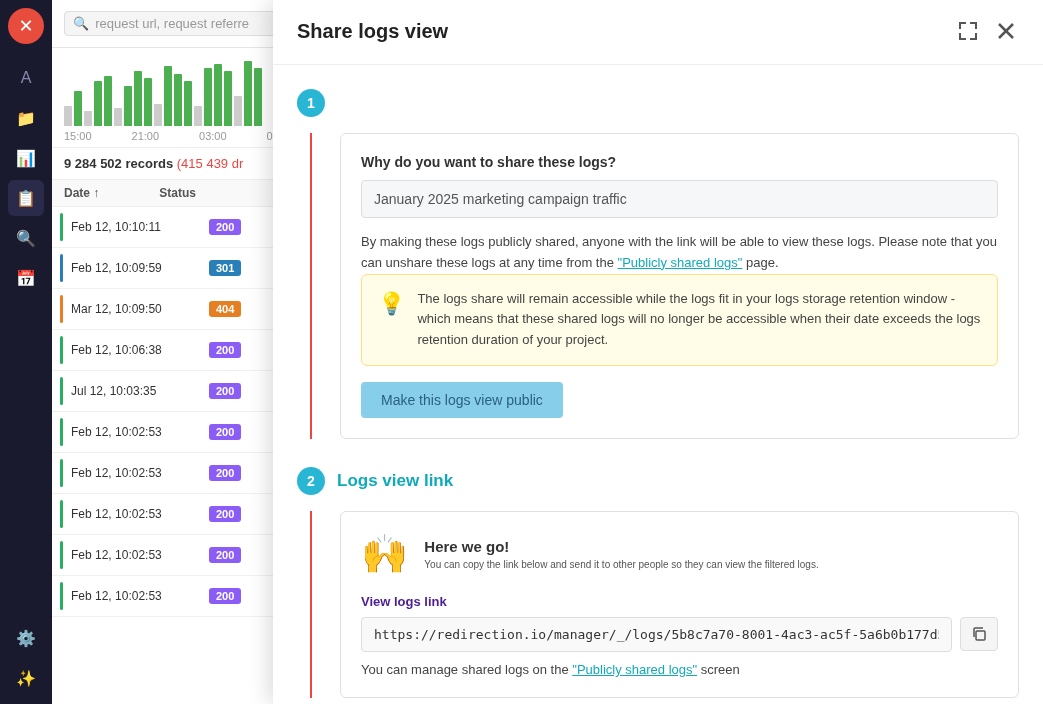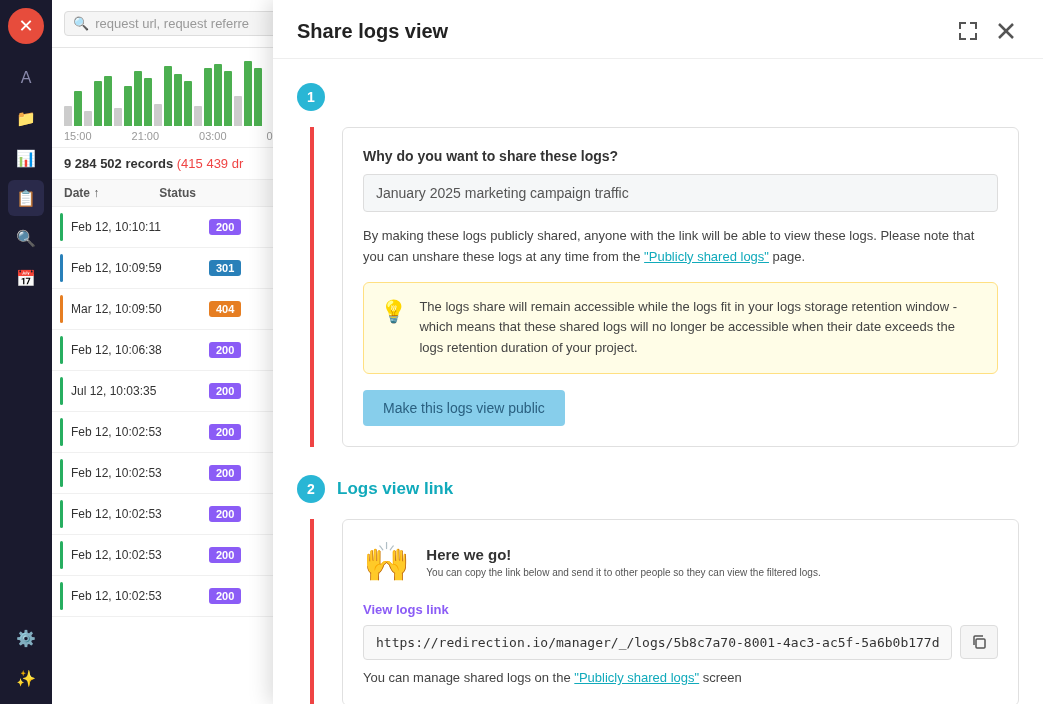--- a/index.html
+++ b/index.html
@@ -51,66 +51,66 @@
     .row-indicator.blue { background: #2980b9; }
     .row-indicator.orange { background: #e67e22; }
 
     
     .modal {
       position: absolute; top: 0; right: 0; width: 770px; height: 704px;
       background: #fff; box-shadow: -4px 0 20px rgba(0,0,0,0.15); display: flex; flex-direction: column; overflow: hidden;
     }
     .modal-header {
       display: flex; align-items: center; justify-content: space-between;
-      padding: 18px 24px 14px; border-bottom: 1px solid #eee; flex-shrink: 0; gap: 16px;
+      padding: 18px 24px 20px; border-bottom: 1px solid #eee; flex-shrink: 0; gap: 16px;
     }
     .modal-title { font-size: 20px; font-weight: 600; color: #222; }
     .modal-header-actions { display: flex; gap: 12px; align-items: center; }
     .modal-icon-btn { background: none; border: none; cursor: pointer; color: #555; font-size: 18px; padding: 4px; display: flex; align-items: center; }
 
     .modal-body { flex: 1; overflow-y: auto; padding: 24px; }
 
     
     .step-section { margin-bottom: 28px; }
     .step-header { display: flex; align-items: center; gap: 12px; margin-bottom: 16px; }
     .step-circle {
       width: 28px; height: 28px; border-radius: 50%; background: #29b6d5; color: white;
       font-size: 14px; font-weight: 700; display: flex; align-items: center; justify-content: center; flex-shrink: 0;
     }
     .step-title { font-size: 17px; font-weight: 600; color: #1ab; }
 
-    .step-line { border-left: 4px solid #ef4444; margin-left: 13px; padding-left: 28px; }
+    .step-line { border-left: 2px solid #ef4444; margin-left: 13px; padding-left: 28px; }
 
     .step-card { background: #fff; border: 1px solid #e0e0e0; border-radius: 6px; padding: 20px; }
     .step-card-label { font-size: 14px; font-weight: 600; color: #333; margin-bottom: 10px; }
     .step-input {
       width: 100%; padding: 10px 12px; border: 1px solid #ddd; border-radius: 4px;
       background: #f5f7f8; font-size: 14px; color: #555; margin-bottom: 14px;
     }
-    .step-desc { font-size: 13px; color: #444; line-height: 1.6; margin-bottom: 14px; }
+    .step-desc { font-size: 13px; color: #444; line-height: 1.6; }
     .step-desc a { color: #1ab; text-decoration: underline; }
     .info-box {
       background: #fffde7; border: 1px solid #ffe082; border-radius: 6px;
       padding: 14px 16px; display: flex; align-items: flex-start; gap: 12px; margin-bottom: 16px;
     }
     .info-box-icon { font-size: 22px; flex-shrink: 0; margin-top: 2px; }
     .info-box-text { font-size: 13px; color: #444; line-height: 1.6; }
 
     .btn-primary {
       background: #87ceeb; color: #2a6080; border: none; border-radius: 4px;
       padding: 10px 20px; font-size: 14px; font-weight: 500; cursor: pointer;
     }
 
     
     .step2-card { background: #fff; border: 1px solid #e0e0e0; border-radius: 6px; padding: 20px; }
     .celebrate-row { display: flex; align-items: center; gap: 16px; margin-bottom: 18px; }
     .celebrate-emoji { font-size: 38px; }
     .celebrate-text .title { font-size: 15px; font-weight: 600; color: #333; margin-bottom: 4px; }
     .celebrate-text .desc { font-size: 10px; color: #555; }
-    .link-label { font-size: 13px; font-weight: 600; color: #8b5cf6; margin-bottom: 8px; }
+    .link-label { font-size: 13px; font-weight: 600; color: #4c1d95; margin-bottom: 8px; }
     .link-row { display: flex; align-items: center; gap: 8px; }
     .link-input {
       flex: 1; padding: 9px 12px; border: 1px solid #ddd; border-radius: 4px;
       background: #f9f9f9; font-size: 13px; color: #333; font-family: monospace;
     }
     .copy-btn { background: #f5f5f5; border: 1px solid #ddd; border-radius: 4px; padding: 8px 10px; cursor: pointer; font-size: 15px; color: #555; display: flex; align-items: center; }
     .manage-text { font-size: 13px; color: #444; margin-top: 10px; }
     .manage-text a { color: #1ab; text-decoration: underline; }
   </style>
 </head>

